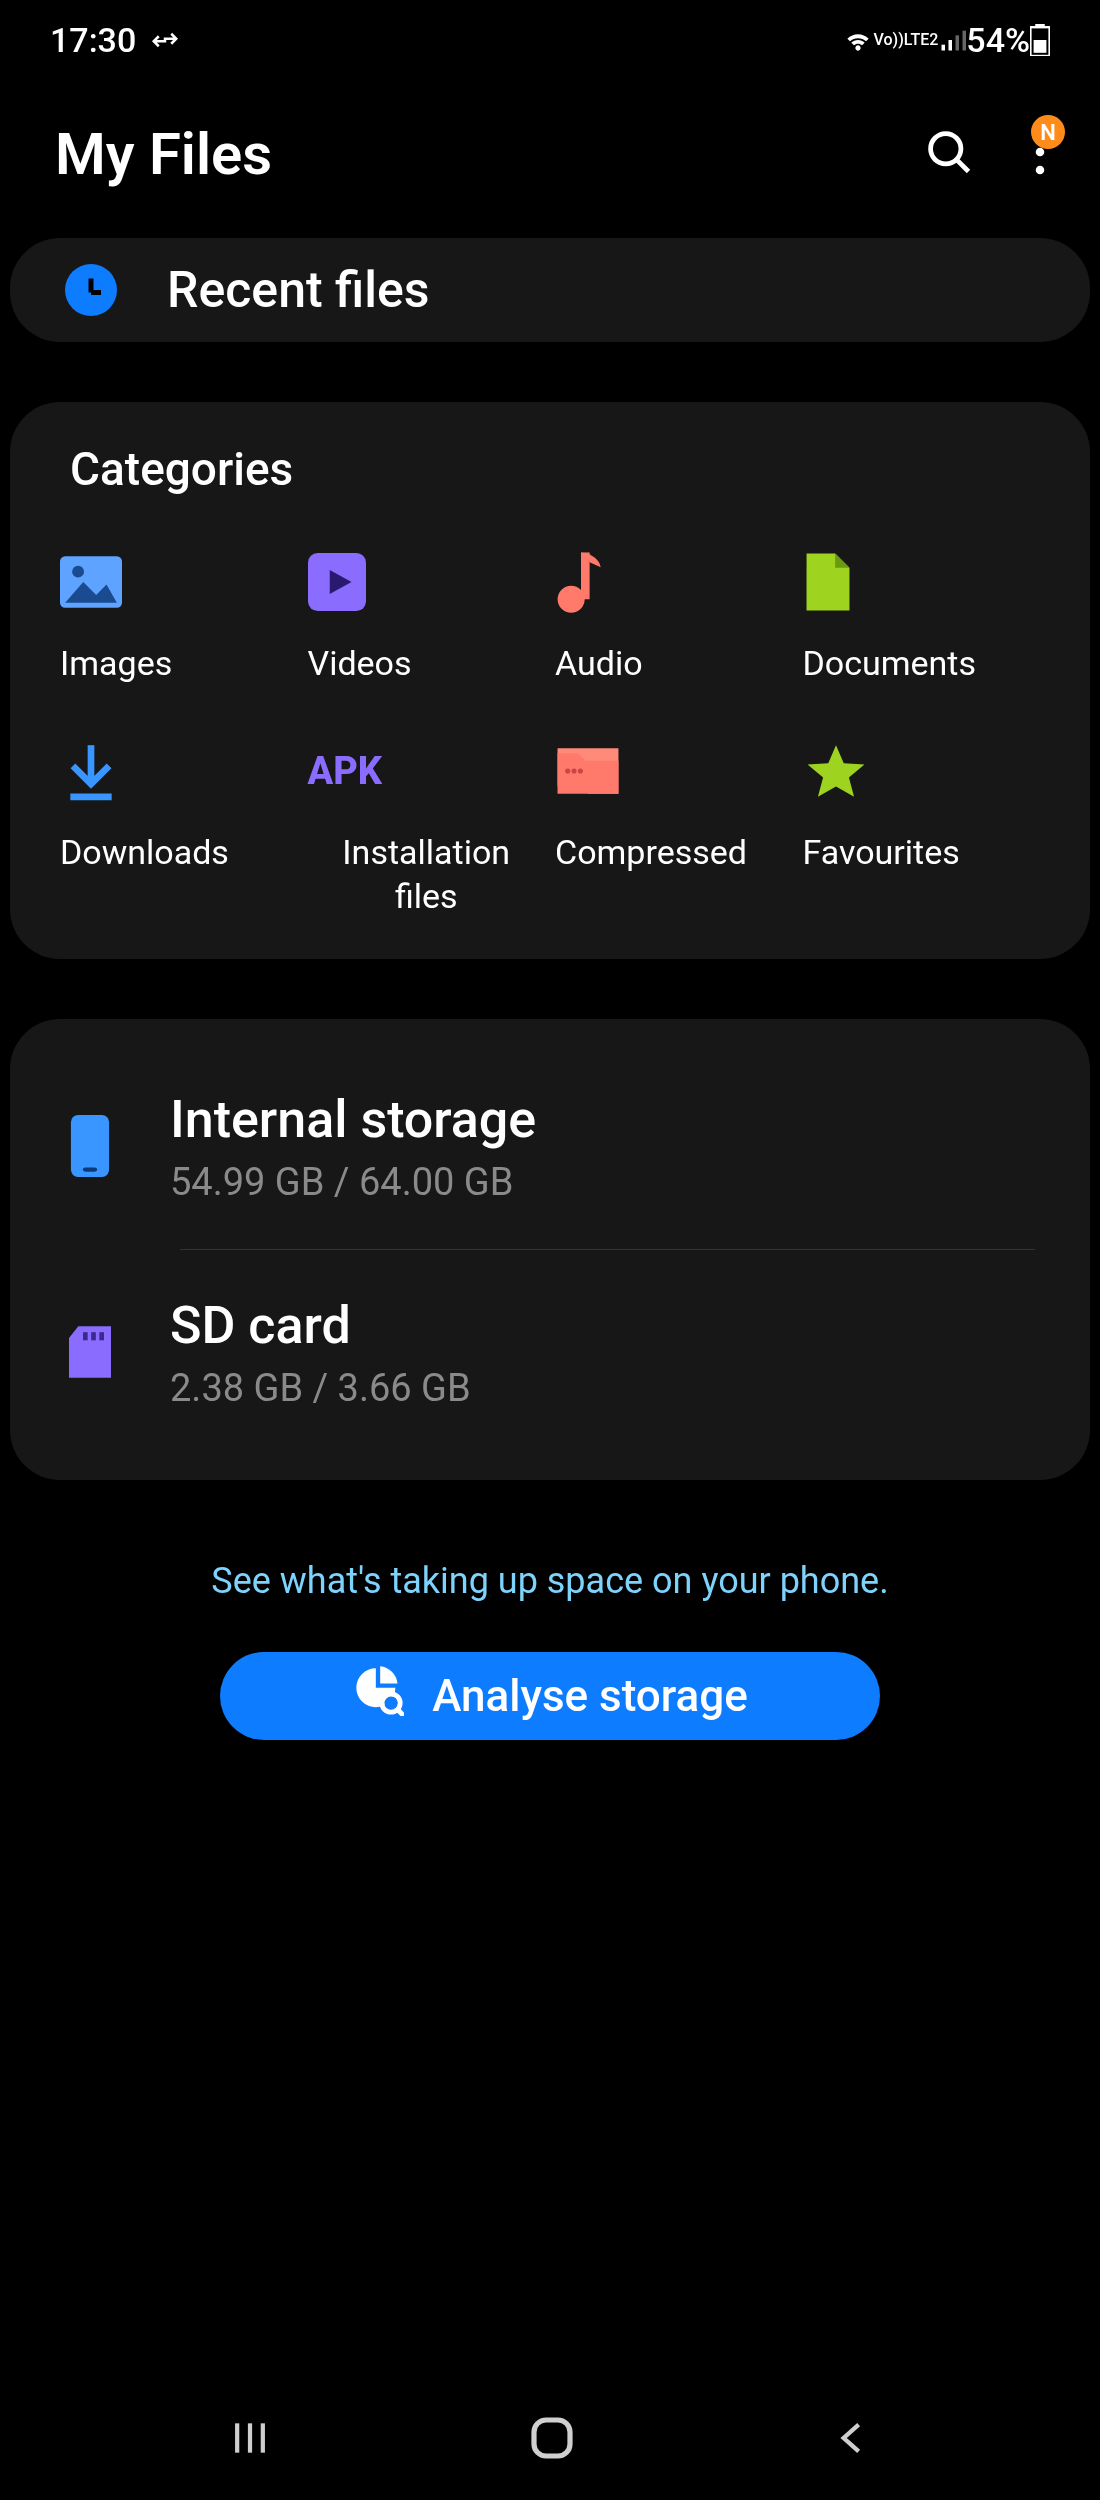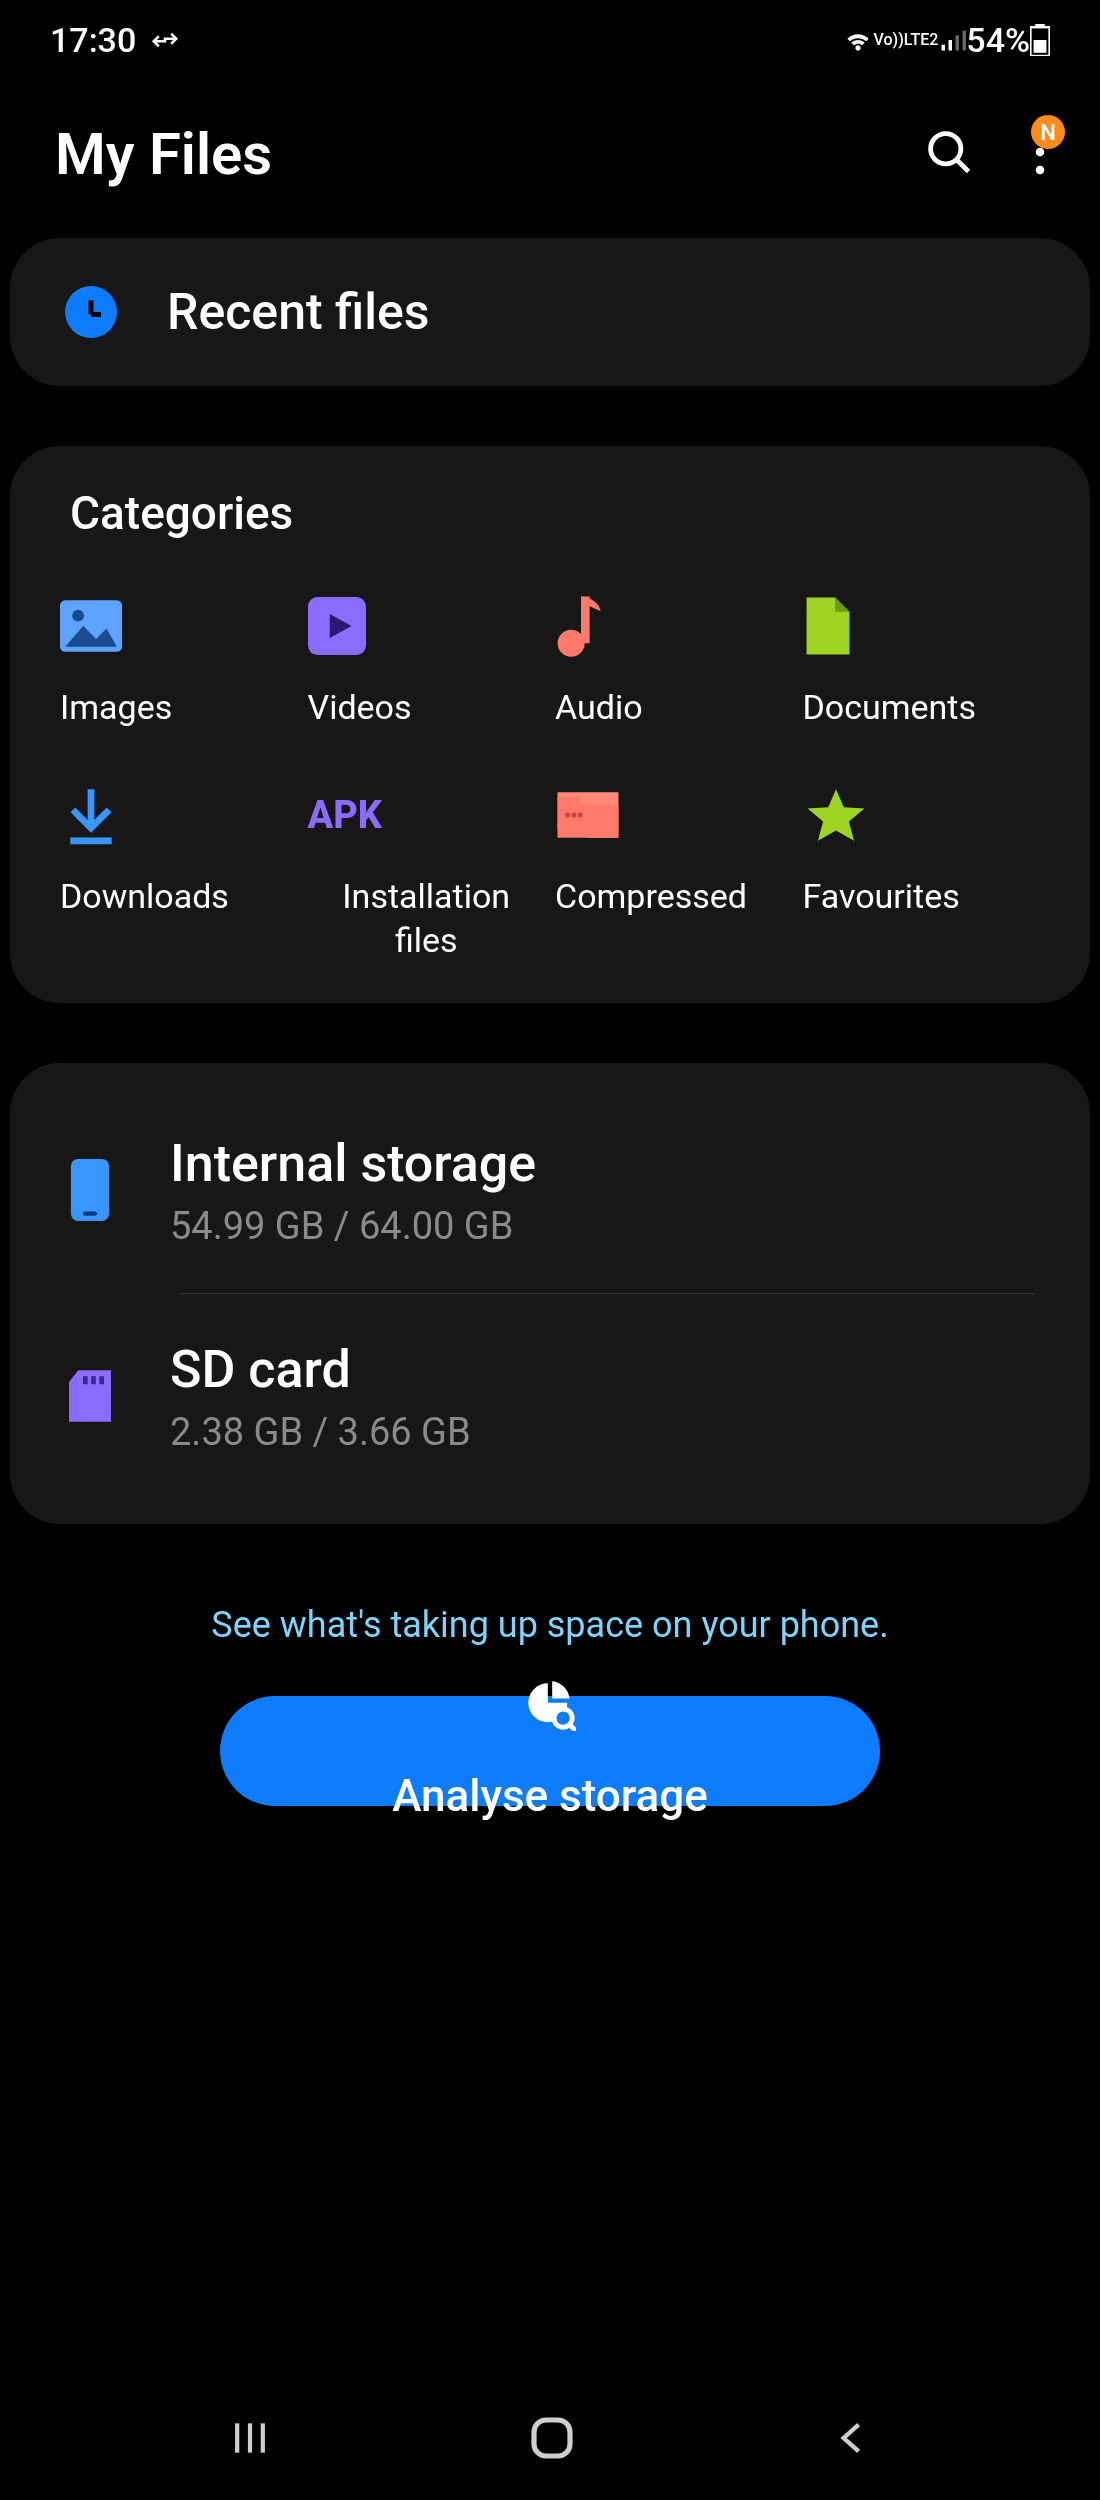--- a/index.html
+++ b/index.html
@@ -71,21 +71,21 @@
     border-radius: 50px;
     margin: 0 10px 60px 10px;
     padding: 40px 50px;
   }
 
   
   .recent-card {
     display: flex;
     align-items: center;
     gap: 50px;
-    padding: 45px 55px;
+    padding: 23px 55px;
   }
   .clock-icon {
     width: 52px;
     height: 52px;
     background: #0d7cff;
     border-radius: 50%;
     position: relative;
   }
   .clock-icon::before, .clock-icon::after {
     content: "";
@@ -177,25 +177,24 @@
   }
   .analyse-btn {
     display: flex;
     align-items: center;
     justify-content: center;
     gap: 28px;
     background: #0d7cff;
     color: #fff;
     border-radius: 80px;
     width: 660px;
-    height: 110px;
+    height: 88px;
     margin: 0 auto;
     font-size: 44px;
     font-weight: 500;
-    flex-direction: column;
   }
 
   
   .nav-bar {
     position: absolute;
     bottom: 0;
     left: 0;
     right: 0;
     height: 120px;
     display: flex;

